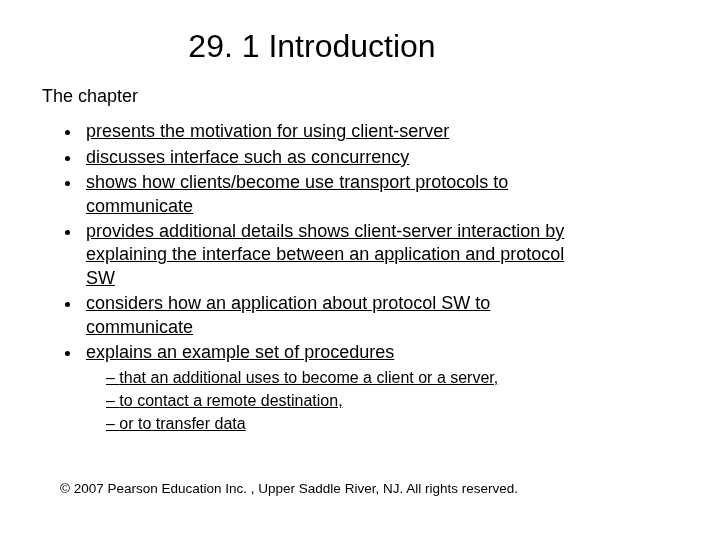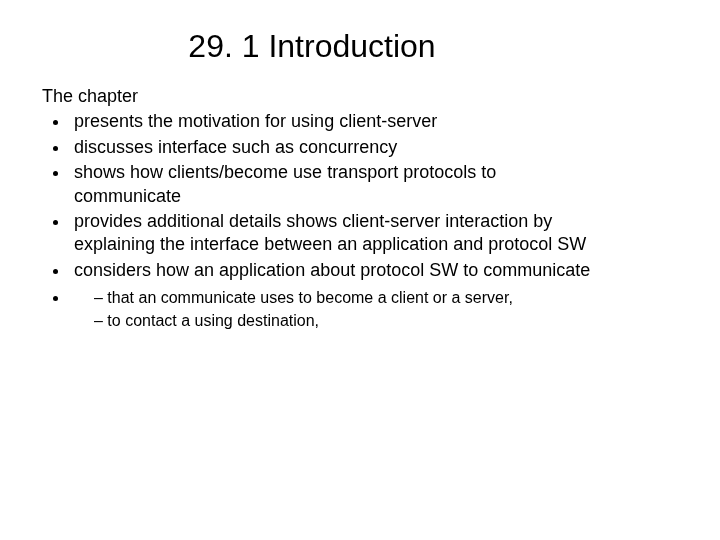--- a/index.html
+++ b/index.html
@@ -28,22 +28,23 @@
     padding-left: 42px;
     padding-right: 30px;
     font-size: 18px;
     line-height: 1.3;
   }
   .intro {
     margin-bottom: 2px;
   }
   ul.main {
     list-style-type: disc;
-    margin: 0;
+    margin: 12px;
     padding-left: 28px;
+    text-decoration: underline;
   }
   ul.main > li {
     margin-bottom: 2px;
     padding-left: 4px;
   }
   ul.sub {
     list-style: none;
     margin: 4px 0 0 0;
     padding-left: 20px;
     font-size: 16px;
@@ -68,20 +69,23 @@
   <div class="title">29. 1 Introduction</div>
   <div class="body">
     <div class="intro">The chapter</div>
     <ul class="main">
       <li>presents the motivation for using client-server</li>
       <li>discusses interface such as concurrency</li>
       <li>shows how clients/become use transport protocols to communicate</li>
       <li>provides additional details shows client-server interaction by explaining the interface between an application and protocol SW</li>
       <li>considers how an application about protocol SW to communicate</li>
       <li>
+        <span>explains an example set of procedures</span>
         <ul class="sub">
-          <li>that an communicate uses to become a client or a server,</li>
-          <li>to contact a using destination,</li>
+          <li>that an additional uses to become a client or a server,</li>
+          <li>to contact a remote destination,</li>
+          <li>or to transfer data</li>
         </ul>
       </li>
     </ul>
   </div>
+  <div class="footer">© 2007 Pearson Education Inc. , Upper Saddle River, NJ. All rights reserved.</div>
 </div>
 
 </body></html>

